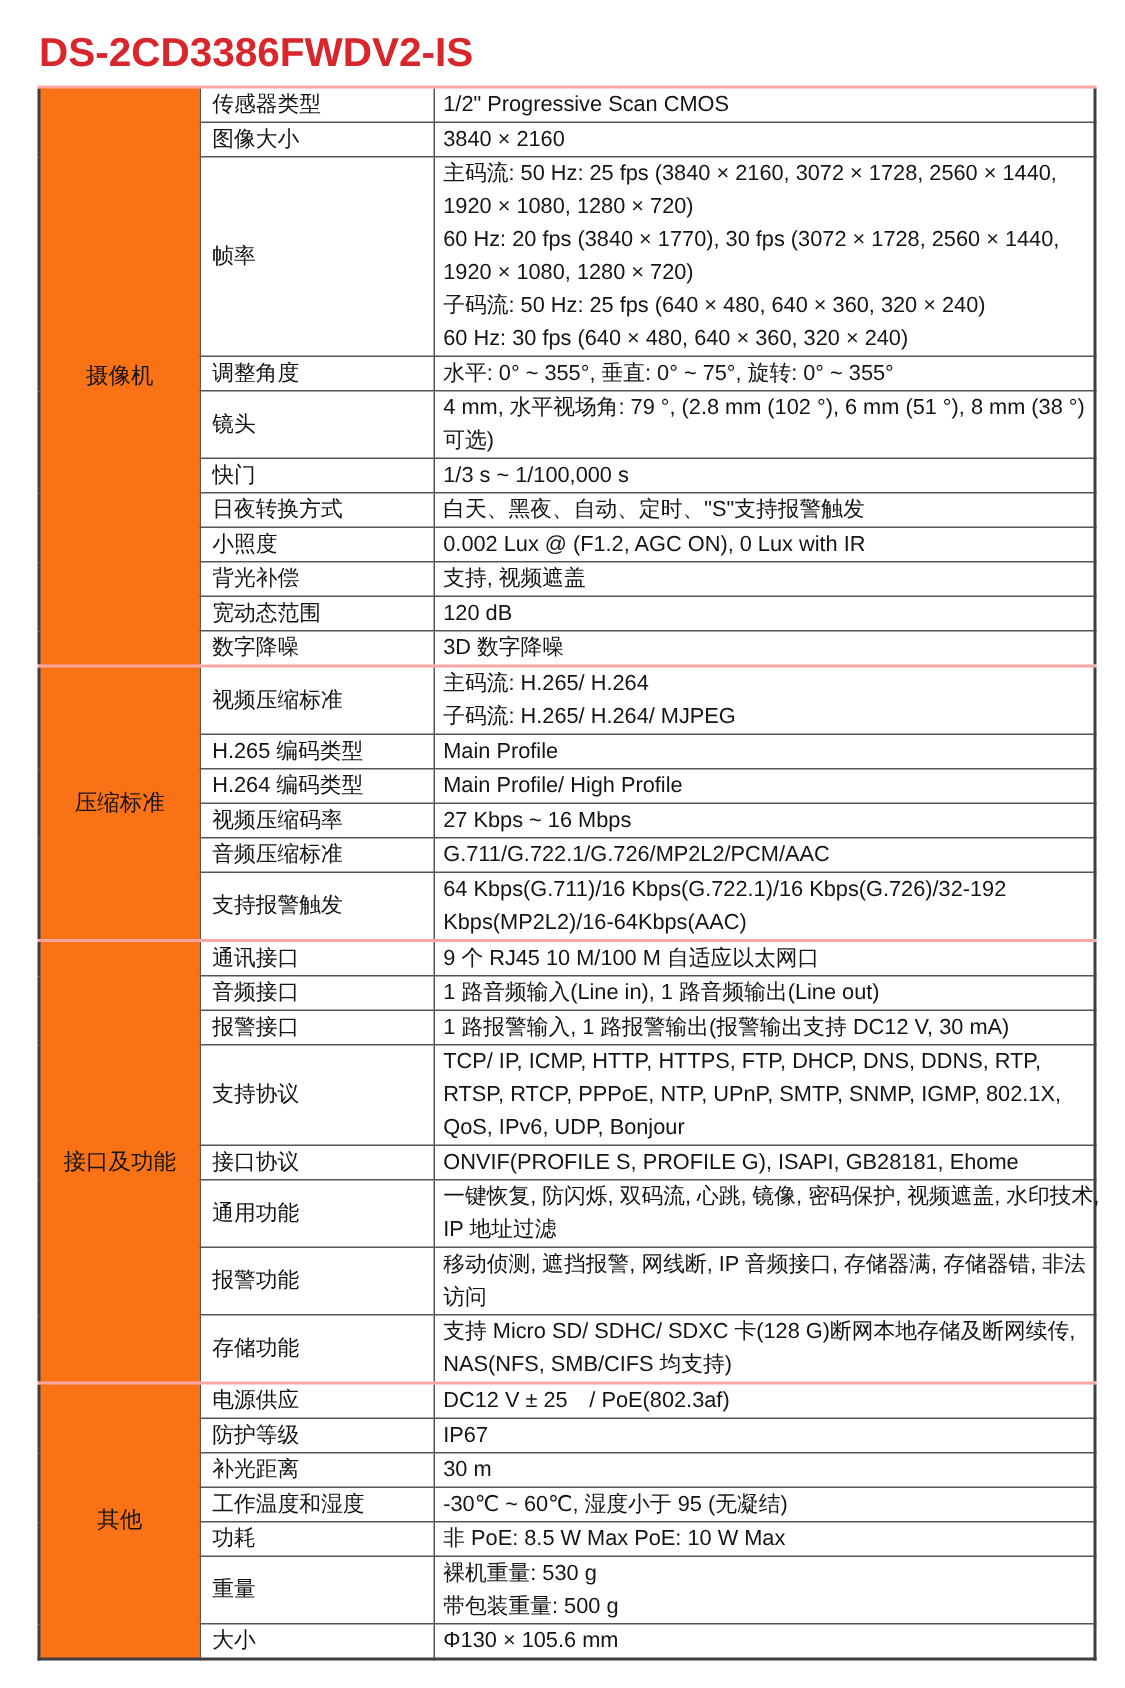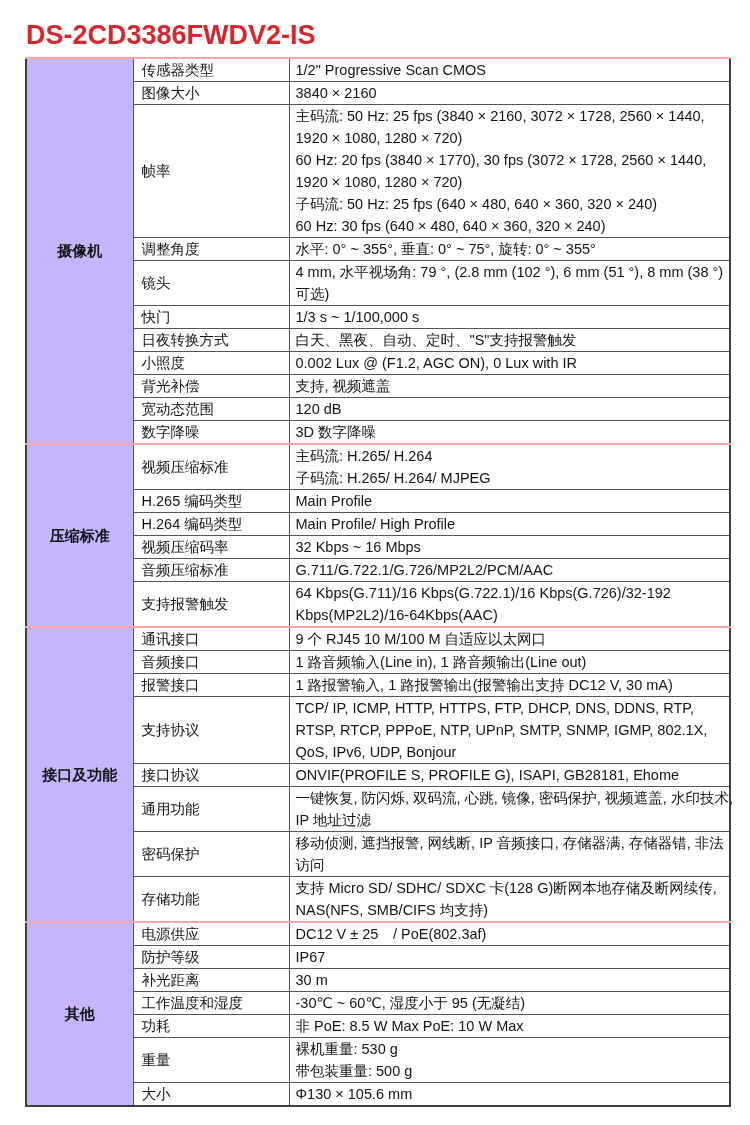--- a/index.html
+++ b/index.html
@@ -39,23 +39,23 @@
   table.spec col.c-name { width: 156px; }
   table.spec col.c-val  { width: 441px; }
   table.spec td {
     border: 1px solid #555555;
     vertical-align: middle;
     padding: 0;
     line-height: 22px;
   }
   table.spec td.cat {
     text-align: center;
-    font-weight: bold;
+    font-weight: normal;
     font-size: 15px;
-    background: #c4b5fd;
+    background: #f97316;
   }
   table.spec td.name {
     padding: 0 4px 0 8px;
     white-space: nowrap;
     overflow: visible;
   }
   table.spec td.val {
     padding: 0 4px 0 6px;
   }
   table.spec td.val .line {
@@ -169,21 +169,21 @@
         </tr>
         <tr>
           <td class="name">H.264 编码类型</td>
           <td class="val">
             <div class="line">Main Profile/ High Profile</div>
           </td>
         </tr>
         <tr>
           <td class="name">视频压缩码率</td>
           <td class="val">
-            <div class="line">32 Kbps ~ 16 Mbps</div>
+            <div class="line">27 Kbps ~ 16 Mbps</div>
           </td>
         </tr>
         <tr>
           <td class="name">音频压缩标准</td>
           <td class="val">
             <div class="line">G.711/G.722.1/G.726/MP2L2/PCM/AAC</div>
           </td>
         </tr>
         <tr>
           <td class="name">支持报警触发</td>
@@ -226,21 +226,21 @@
           </td>
         </tr>
         <tr>
           <td class="name">通用功能</td>
           <td class="val">
             <div class="line">一键恢复, 防闪烁, 双码流, 心跳, 镜像, 密码保护, 视频遮盖, 水印技术,</div>
             <div class="line">IP 地址过滤</div>
           </td>
         </tr>
         <tr>
-          <td class="name">密码保护</td>
+          <td class="name">报警功能</td>
           <td class="val">
             <div class="line">移动侦测, 遮挡报警, 网线断, IP 音频接口, 存储器满, 存储器错, 非法</div>
             <div class="line">访问</div>
           </td>
         </tr>
         <tr>
           <td class="name">存储功能</td>
           <td class="val">
             <div class="line">支持 Micro SD/ SDHC/ SDXC 卡(128 G)断网本地存储及断网续传,</div>
             <div class="line">NAS(NFS, SMB/CIFS 均支持)</div>

